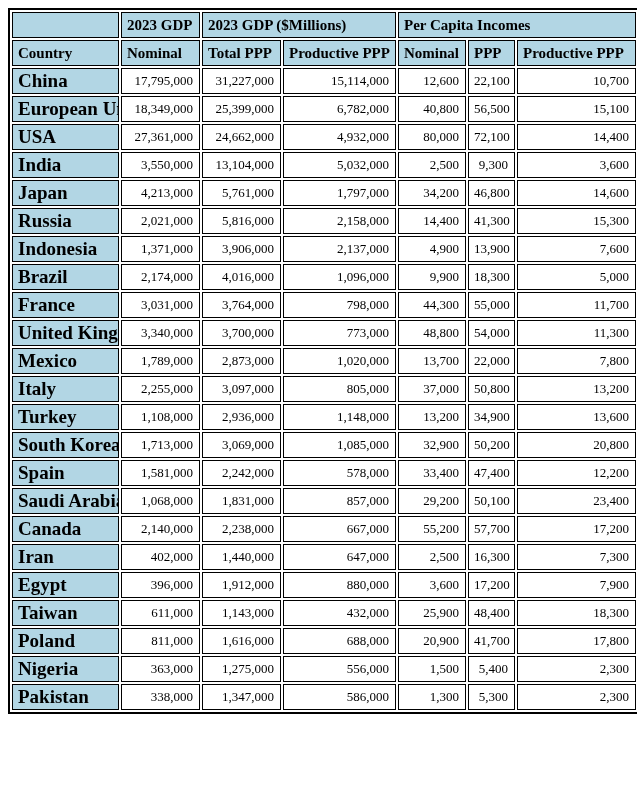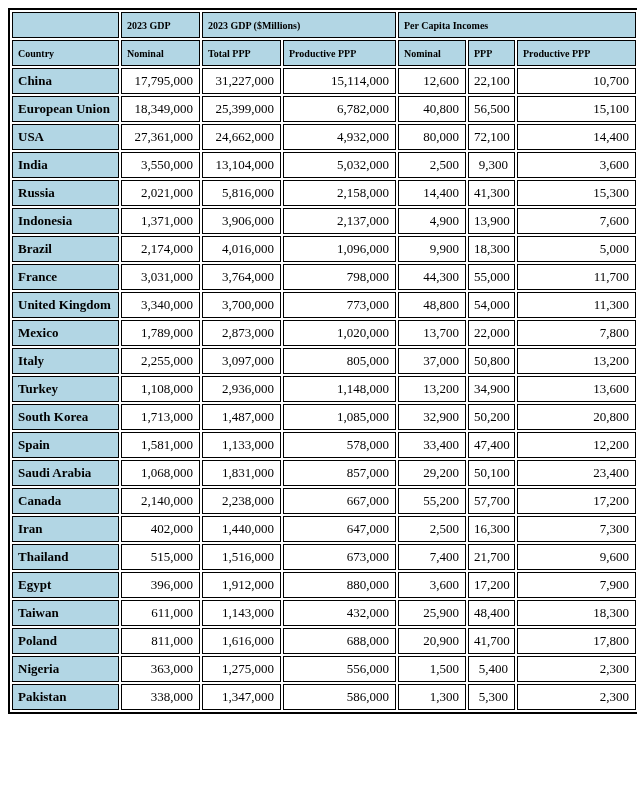--- a/index.html
+++ b/index.html
@@ -29,27 +29,27 @@
     font-size: 13px;
     color: var(--text-color);
     vertical-align: middle;
     overflow: hidden;
     white-space: nowrap;
   }
   thead th {
     background: var(--header-bg);
     text-align: left;
     font-weight: bold;
-    font-size: 10px;
+    font-size: 15px;
   }
   td.country {
     background: var(--header-bg);
     font-weight: bold;
     text-align: left;
-    font-size: 13px;
+    font-size: 19px;
   }
   td.num {
     background: var(--cell-bg);
     text-align: right;
     padding-right: 6px;
   }
   td.num.bold {
     font-weight: normal;
   }
 </style>
@@ -114,20 +114,29 @@
       <tr>
         <td class="country">India</td>
         <td class="num">3,550,000</td>
         <td class="num">13,104,000</td>
         <td class="num bold">5,032,000</td>
         <td class="num">2,500</td>
         <td class="num">9,300</td>
         <td class="num bold">3,600</td>
       </tr>
       <tr>
+        <td class="country">Japan</td>
+        <td class="num">4,213,000</td>
+        <td class="num">5,761,000</td>
+        <td class="num bold">1,797,000</td>
+        <td class="num">34,200</td>
+        <td class="num">46,800</td>
+        <td class="num bold">14,600</td>
+      </tr>
+      <tr>
         <td class="country">Russia</td>
         <td class="num">2,021,000</td>
         <td class="num">5,816,000</td>
         <td class="num bold">2,158,000</td>
         <td class="num">14,400</td>
         <td class="num">41,300</td>
         <td class="num bold">15,300</td>
       </tr>
       <tr>
         <td class="country">Indonesia</td>
@@ -188,30 +197,30 @@
         <td class="num">1,108,000</td>
         <td class="num">2,936,000</td>
         <td class="num bold">1,148,000</td>
         <td class="num">13,200</td>
         <td class="num">34,900</td>
         <td class="num bold">13,600</td>
       </tr>
       <tr>
         <td class="country">South Korea</td>
         <td class="num">1,713,000</td>
-        <td class="num">1,487,000</td>
+        <td class="num">3,069,000</td>
         <td class="num bold">1,085,000</td>
         <td class="num">32,900</td>
         <td class="num">50,200</td>
         <td class="num bold">20,800</td>
       </tr>
       <tr>
         <td class="country">Spain</td>
         <td class="num">1,581,000</td>
-        <td class="num">1,133,000</td>
+        <td class="num">2,242,000</td>
         <td class="num bold">578,000</td>
         <td class="num">33,400</td>
         <td class="num">47,400</td>
         <td class="num bold">12,200</td>
       </tr>
       <tr>
         <td class="country">Saudi Arabia</td>
         <td class="num">1,068,000</td>
         <td class="num">1,831,000</td>
         <td class="num bold">857,000</td>
@@ -231,29 +240,20 @@
       <tr>
         <td class="country">Iran</td>
         <td class="num">402,000</td>
         <td class="num">1,440,000</td>
         <td class="num bold">647,000</td>
         <td class="num">2,500</td>
         <td class="num">16,300</td>
         <td class="num bold">7,300</td>
       </tr>
       <tr>
-        <td class="country">Thailand</td>
-        <td class="num">515,000</td>
-        <td class="num">1,516,000</td>
-        <td class="num bold">673,000</td>
-        <td class="num">7,400</td>
-        <td class="num">21,700</td>
-        <td class="num bold">9,600</td>
-      </tr>
-      <tr>
         <td class="country">Egypt</td>
         <td class="num">396,000</td>
         <td class="num">1,912,000</td>
         <td class="num bold">880,000</td>
         <td class="num">3,600</td>
         <td class="num">17,200</td>
         <td class="num bold">7,900</td>
       </tr>
       <tr>
         <td class="country">Taiwan</td>

